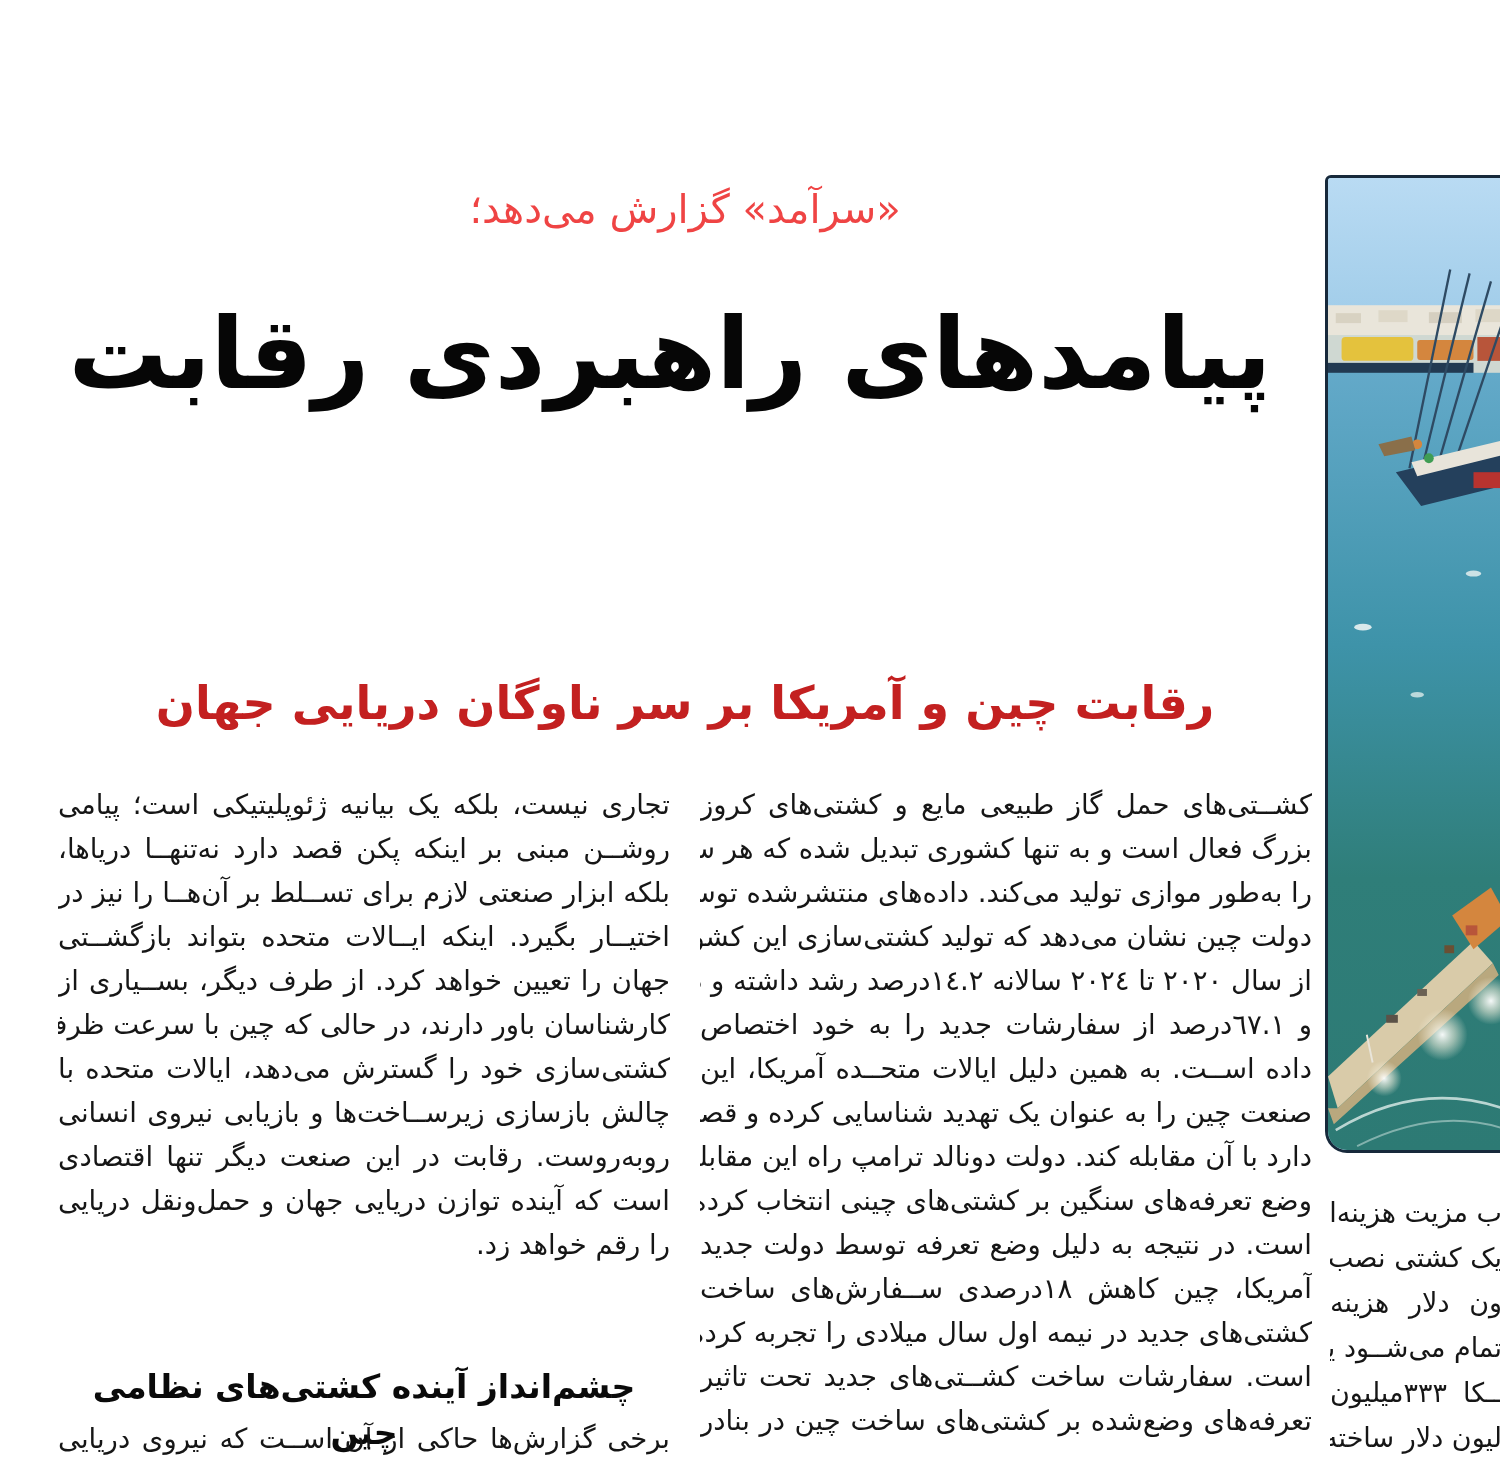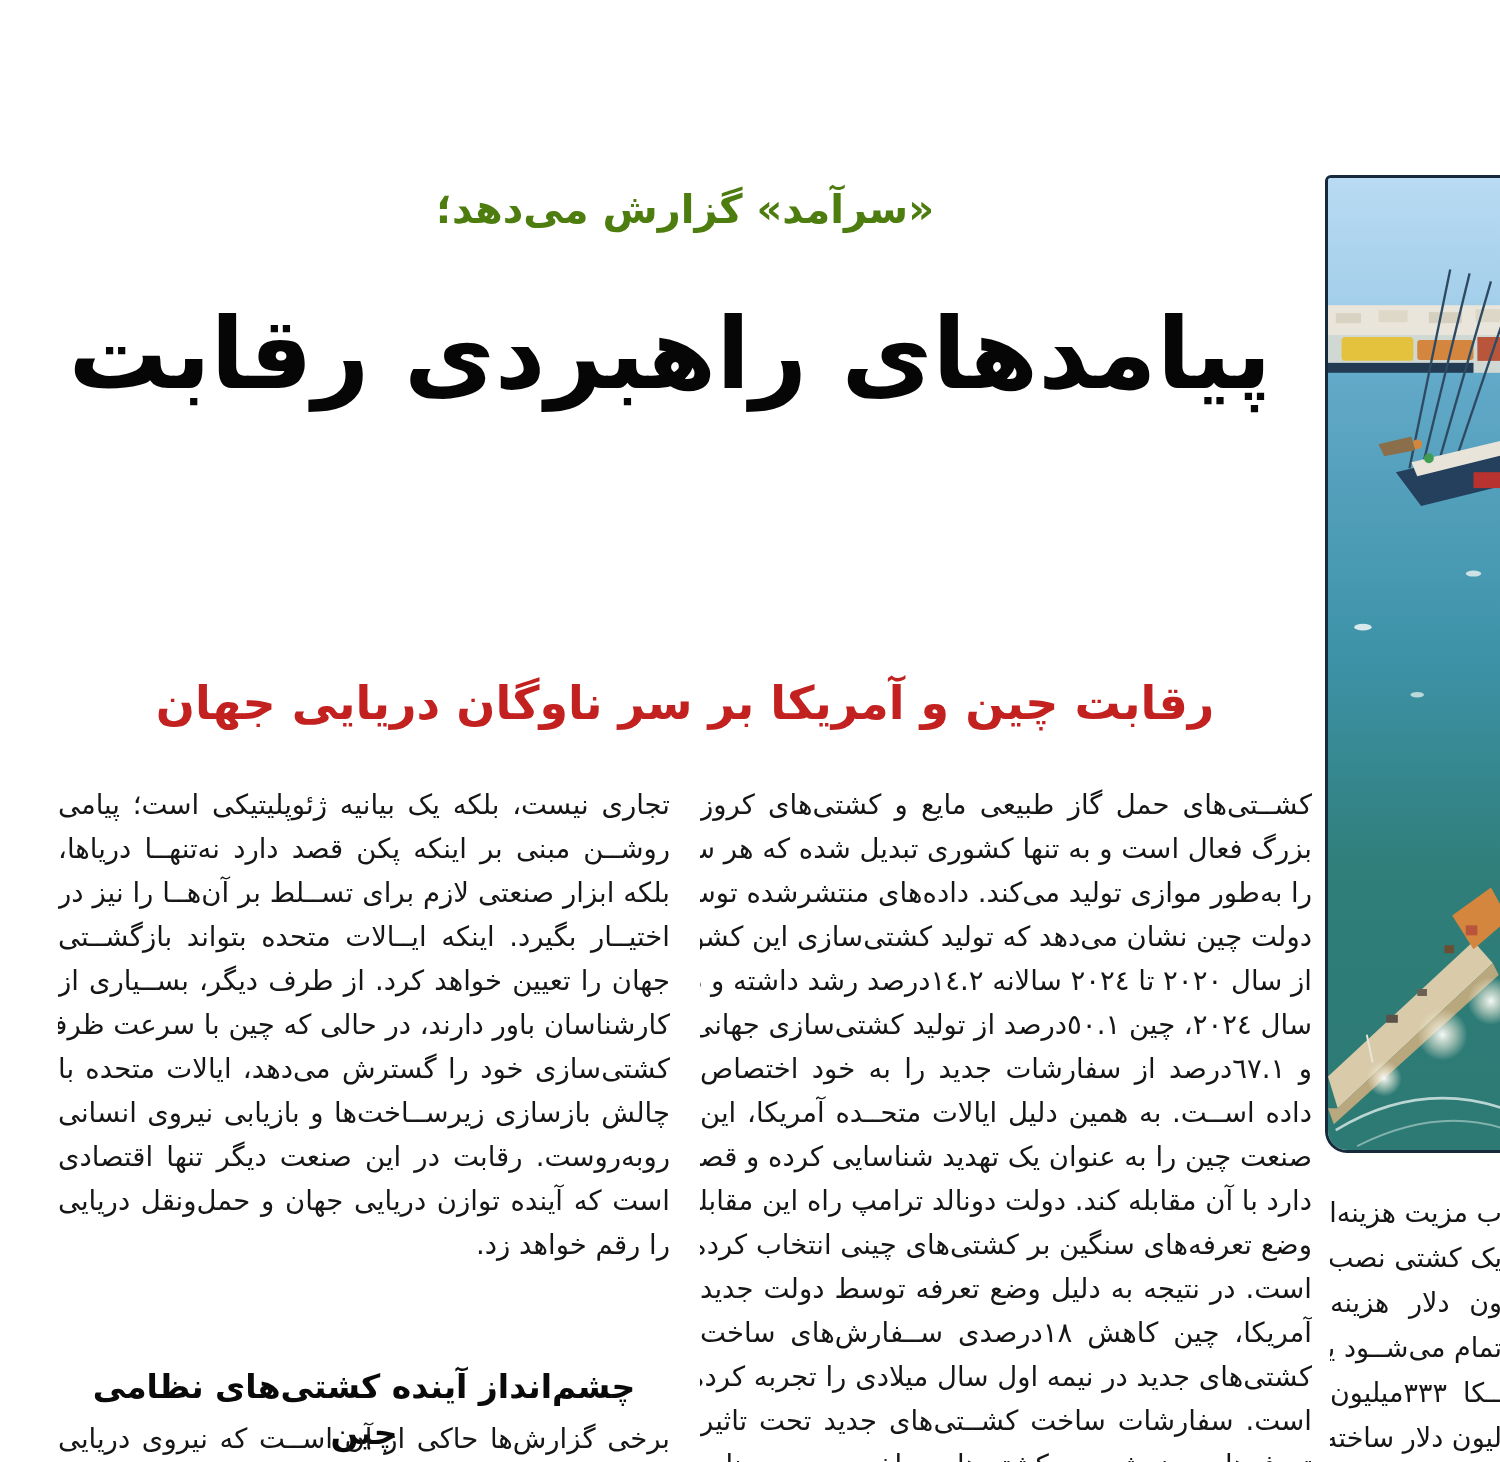--- a/index.html
+++ b/index.html
@@ -2,21 +2,21 @@
 <html lang="fa"><head>
 <meta charset="utf-8">
 <style>
   * { margin:0; padding:0; box-sizing:border-box; }
   html,body { width:1500px; height:1462px; overflow:hidden; background:#ffffff;
     font-family:"DejaVu Sans", sans-serif; }
   .page { position:relative; width:1500px; height:1462px; background:#fff; }
   .rtl { direction:rtl; unicode-bidi:plaintext; }
 
   .kicker { position:absolute; left:60px; top:186px; width:1250px;
-    text-align:center; font-size:40px; font-weight:bold; color:#4d7c0f; }
+    text-align:center; font-size:40px; font-weight:normal; color:#ef4444; }
 
   .headline-line { position:absolute; left:30px; width:1280px; text-align:center;
     font-size:99px; font-weight:900; color:#060606; letter-spacing:-1px; }
   .hl1 { top:296px; }
   .hl2 { top:482px; }
 
   .subheadline { position:absolute; left:60px; top:676px; width:1250px;
     text-align:center; font-size:46px; font-weight:bold; color:#c32020; }
 
   
@@ -114,21 +114,20 @@
       </g>
     </svg>
   </div>
 
   <div class="col col-right rtl">
       <div class="tline">کشــتی‌های حمل گاز طبیعی مایع و کشتی‌های کروز</div>
       <div class="tline">بزرگ فعال است و به تنها کشوری تبدیل شده که هر سه</div>
       <div class="tline">را به‌طور موازی تولید می‌کند. داده‌های منتشرشده توسط</div>
       <div class="tline">دولت چین نشان می‌دهد که تولید کشتی‌سازی این کشور</div>
       <div class="tline">از سال ٢٠٢٠ تا ٢٠٢٤ سالانه ١٤.٢درصد رشد داشته و در</div>
-      <div class="tline">سال ٢٠٢٤، چین ٥٠.١درصد از تولید کشتی‌سازی جهانی</div>
       <div class="tline">و ٦٧.١درصد از سفارشات جدید را به خود اختصاص</div>
       <div class="tline">داده اســت. به همین دلیل ایالات متحــده آمریکا، این</div>
       <div class="tline">صنعت چین را به عنوان یک تهدید شناسایی کرده و قصد</div>
       <div class="tline">دارد با آن مقابله کند. دولت دونالد ترامپ راه این مقابله را</div>
       <div class="tline">وضع تعرفه‌های سنگین بر کشتی‌های چینی انتخاب کرده</div>
       <div class="tline">است. در نتیجه به دلیل وضع تعرفه توسط دولت جدید</div>
       <div class="tline">آمریکا، چین کاهش ١٨درصدی ســفارش‌های ساخت</div>
       <div class="tline">کشتی‌های جدید در نیمه اول سال میلادی را تجربه کرده</div>
       <div class="tline">است. سفارشات ساخت کشــتی‌های جدید تحت تاثیر</div>
       <div class="tline">تعرفه‌های وضع‌شده بر کشتی‌های ساخت چین در بنادر</div>

